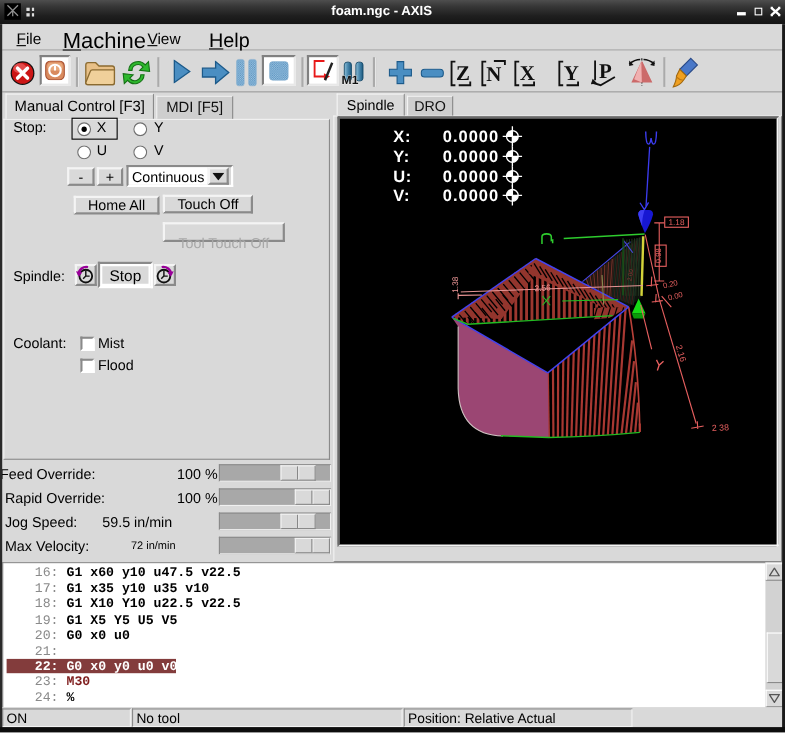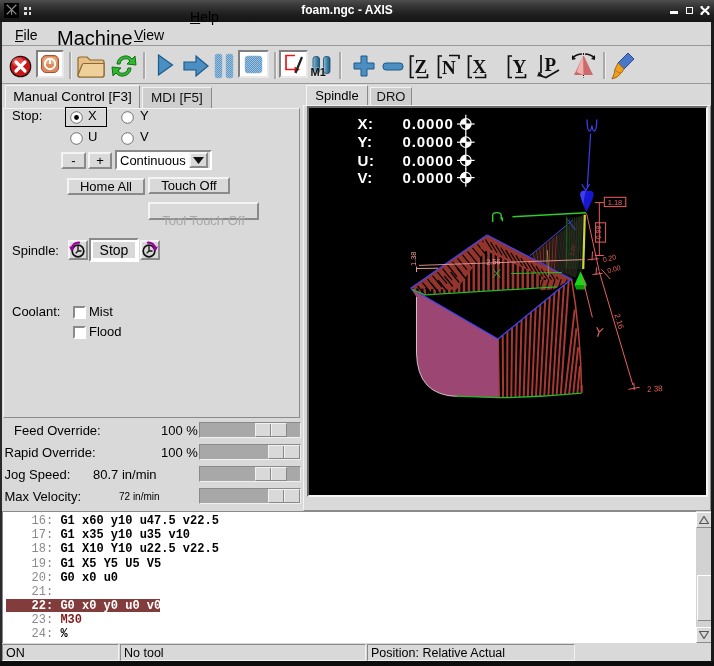--- a/index.html
+++ b/index.html
@@ -19,21 +19,21 @@
 <div class="abs" style="left:685.5px;top:7px;width:5px;height:4.5px;border:1.5px solid #fff"></div>
 <svg class="abs" style="left:700px;top:6px" width="10" height="9" viewBox="0 0 10 9">
     <path d="M1,1 L9,8 M9,1 L1,8" stroke="#fff" stroke-width="2.2"></path>
     <path d="M0.6,0.6 L2.6,0.6 M7.4,0.6 L9.4,0.6 M0.6,8.4 L2.6,8.4 M7.4,8.4 L9.4,8.4" stroke="#fff" stroke-width="1.4"></path>
   </svg>
 
 <div class="abs" style="left:2px;top:22px;width:710px;height:23px;background:#d9d9d9;border-bottom:1px solid #9a9a9a"></div>
 <div class="abs" style="left:15px;top:27px;font-size:14px"><u>F</u>ile</div>
 <div class="abs" style="left:57px;top:27px;font-size:20px"><u>M</u>achine</div>
 <div class="abs" style="left:134px;top:27px;font-size:14px"><u>V</u>iew</div>
-<div class="abs" style="left:190px;top:9px;font-size:14px"><u>H</u>elp</div>
+<div class="abs" style="left:190px;top:27px;font-size:18px"><u>H</u>elp</div>
 
 <div class="abs" style="left:2px;top:46px;width:710px;height:37px;background:#d9d9d9;border-bottom:1px solid #9a9a9a"></div>
 <svg style="position:absolute;left:9px;top:55px" width="23" height="23" viewBox="0 0 23 23">
     <circle cx="11.5" cy="11.5" r="10.8" fill="#111"></circle>
     <circle cx="11.5" cy="11.5" r="9.7" fill="#cc1616"></circle>
     <ellipse cx="9" cy="7" rx="6" ry="4.5" fill="#e85555" opacity="0.85"></ellipse>
     <path d="M7,7 L16,16 M16,7 L7,16" stroke="#fff" stroke-width="3.2" stroke-linecap="round"></path>
   </svg>
 <div style="position:absolute;left:36px;top:50px;width:28px;height:28px;box-sizing:border-box;background:#fff;border-top:2px solid #808080;border-left:2px solid #808080;border-bottom:2px solid #e8e8e8;border-right:2px solid #e8e8e8"></div>
 <svg style="position:absolute;left:41px;top:55px" width="18" height="18" viewBox="0 0 18 18">
@@ -199,32 +199,32 @@
     <path d="M17,5.5 L14.3,10.5 L11.2,6.5 Z" fill="#990099"></path>
   </svg>
 <div style="position:absolute;box-sizing:border-box;left:89px;top:238px;width:50px;height:24px;background:#d9d9d9;border-top:2px solid #8a8a8a;border-left:2px solid #8a8a8a;border-bottom:2px solid #fff;border-right:2px solid #fff;box-shadow:inset 2px 2px 0 #fff,inset -2px -2px 0 #fff"></div>
 <div style="position:absolute;left:89px;top:238px;width:50px;height:24px;display:flex;align-items:center;justify-content:center;font-size:14px">Stop</div>
 <div style="position:absolute;box-sizing:border-box;left:72.5px;top:305.5px;width:13.5px;height:13.5px;background:#fff;border-top:2px solid #8a8a8a;border-left:2px solid #8a8a8a;border-bottom:2px solid #ffffff;border-right:2px solid #ffffff"></div>
 <div style="position:absolute;box-sizing:border-box;left:72.5px;top:325.8px;width:13.5px;height:13.5px;background:#fff;border-top:2px solid #8a8a8a;border-left:2px solid #8a8a8a;border-bottom:2px solid #ffffff;border-right:2px solid #ffffff"></div>
 <div class="abs" style="left:12px;top:242.5px;font-size:13px">Spindle:</div>
 <div class="abs" style="left:12px;top:303.6px;font-size:13px">Coolant:</div>
 <div class="abs" style="left:89px;top:303.6px;font-size:13px">Mist</div>
 <div class="abs" style="left:89px;top:324.4px;font-size:13px">Flood</div>
-<div style="position:absolute;left:14px;top:422.0px;height:16px;display:flex;align-items:center;font-size:13px">Feed Override:</div>
+<div style="position:absolute;left:0;top:422.0px;height:16px;display:flex;align-items:center;font-size:13px">Feed Override:</div>
 <div style="position:absolute;left:161px;top:422.0px;height:16px;display:flex;align-items:center;font-size:13px">100 %</div>
 <div style="position:absolute;box-sizing:border-box;left:199px;top:421.5px;width:102px;height:16px;background:#a8a8a8;border-top:1px solid #8a8a8a;border-left:1px solid #8a8a8a;border-bottom:1px solid #f0f0f0;border-right:1px solid #f0f0f0"></div>
 <div style="position:absolute;box-sizing:border-box;left:255px;top:422.5px;width:32px;height:14px;background:#d9d9d9;border-top:1px solid #f2f2f2;border-left:1px solid #f2f2f2;border-bottom:1px solid #888;border-right:1px solid #888"></div>
 <div style="position:absolute;left:270px;top:423.5px;width:2px;height:12px;border-left:1px solid #888;border-right:1px solid #f2f2f2;box-sizing:border-box"></div>
 <div style="position:absolute;left:4.5px;top:444.0px;height:16px;display:flex;align-items:center;font-size:13px">Rapid Override:</div>
 <div style="position:absolute;left:161px;top:444.0px;height:16px;display:flex;align-items:center;font-size:13px">100 %</div>
 <div style="position:absolute;box-sizing:border-box;left:199px;top:443.5px;width:102px;height:16px;background:#a8a8a8;border-top:1px solid #8a8a8a;border-left:1px solid #8a8a8a;border-bottom:1px solid #f0f0f0;border-right:1px solid #f0f0f0"></div>
 <div style="position:absolute;box-sizing:border-box;left:268px;top:444.5px;width:32px;height:14px;background:#d9d9d9;border-top:1px solid #f2f2f2;border-left:1px solid #f2f2f2;border-bottom:1px solid #888;border-right:1px solid #888"></div>
 <div style="position:absolute;left:283px;top:445.5px;width:2px;height:12px;border-left:1px solid #888;border-right:1px solid #f2f2f2;box-sizing:border-box"></div>
 <div style="position:absolute;left:4.5px;top:466.0px;height:16px;display:flex;align-items:center;font-size:13px">Jog Speed:</div>
-<div style="position:absolute;left:93px;top:466.0px;height:16px;display:flex;align-items:center;font-size:13px">80.7 in/min</div>
+<div style="position:absolute;left:93px;top:466.0px;height:16px;display:flex;align-items:center;font-size:13px">59.5 in/min</div>
 <div style="position:absolute;box-sizing:border-box;left:199px;top:465.5px;width:102px;height:16px;background:#a8a8a8;border-top:1px solid #8a8a8a;border-left:1px solid #8a8a8a;border-bottom:1px solid #f0f0f0;border-right:1px solid #f0f0f0"></div>
 <div style="position:absolute;box-sizing:border-box;left:255px;top:466.5px;width:32px;height:14px;background:#d9d9d9;border-top:1px solid #f2f2f2;border-left:1px solid #f2f2f2;border-bottom:1px solid #888;border-right:1px solid #888"></div>
 <div style="position:absolute;left:270px;top:467.5px;width:2px;height:12px;border-left:1px solid #888;border-right:1px solid #f2f2f2;box-sizing:border-box"></div>
 <div style="position:absolute;left:4.5px;top:488.0px;height:16px;display:flex;align-items:center;font-size:13px">Max Velocity:</div>
 <div style="position:absolute;left:119px;top:488.0px;height:16px;display:flex;align-items:center;font-size:10px">72 in/min</div>
 <div style="position:absolute;box-sizing:border-box;left:199px;top:487.5px;width:102px;height:16px;background:#a8a8a8;border-top:1px solid #8a8a8a;border-left:1px solid #8a8a8a;border-bottom:1px solid #f0f0f0;border-right:1px solid #f0f0f0"></div>
 <div style="position:absolute;box-sizing:border-box;left:268px;top:488.5px;width:32px;height:14px;background:#d9d9d9;border-top:1px solid #f2f2f2;border-left:1px solid #f2f2f2;border-bottom:1px solid #888;border-right:1px solid #888"></div>
 <div style="position:absolute;left:283px;top:489.5px;width:2px;height:12px;border-left:1px solid #888;border-right:1px solid #f2f2f2;box-sizing:border-box"></div>
 
 <div class="abs" style="box-sizing:border-box;left:303px;top:105px;width:408px;height:406px;background:#d9d9d9;border-top:1px solid #f2f2f2;border-left:1px solid #f2f2f2;border-bottom:1px solid #8a8a8a;border-right:1px solid #8a8a8a"></div>

